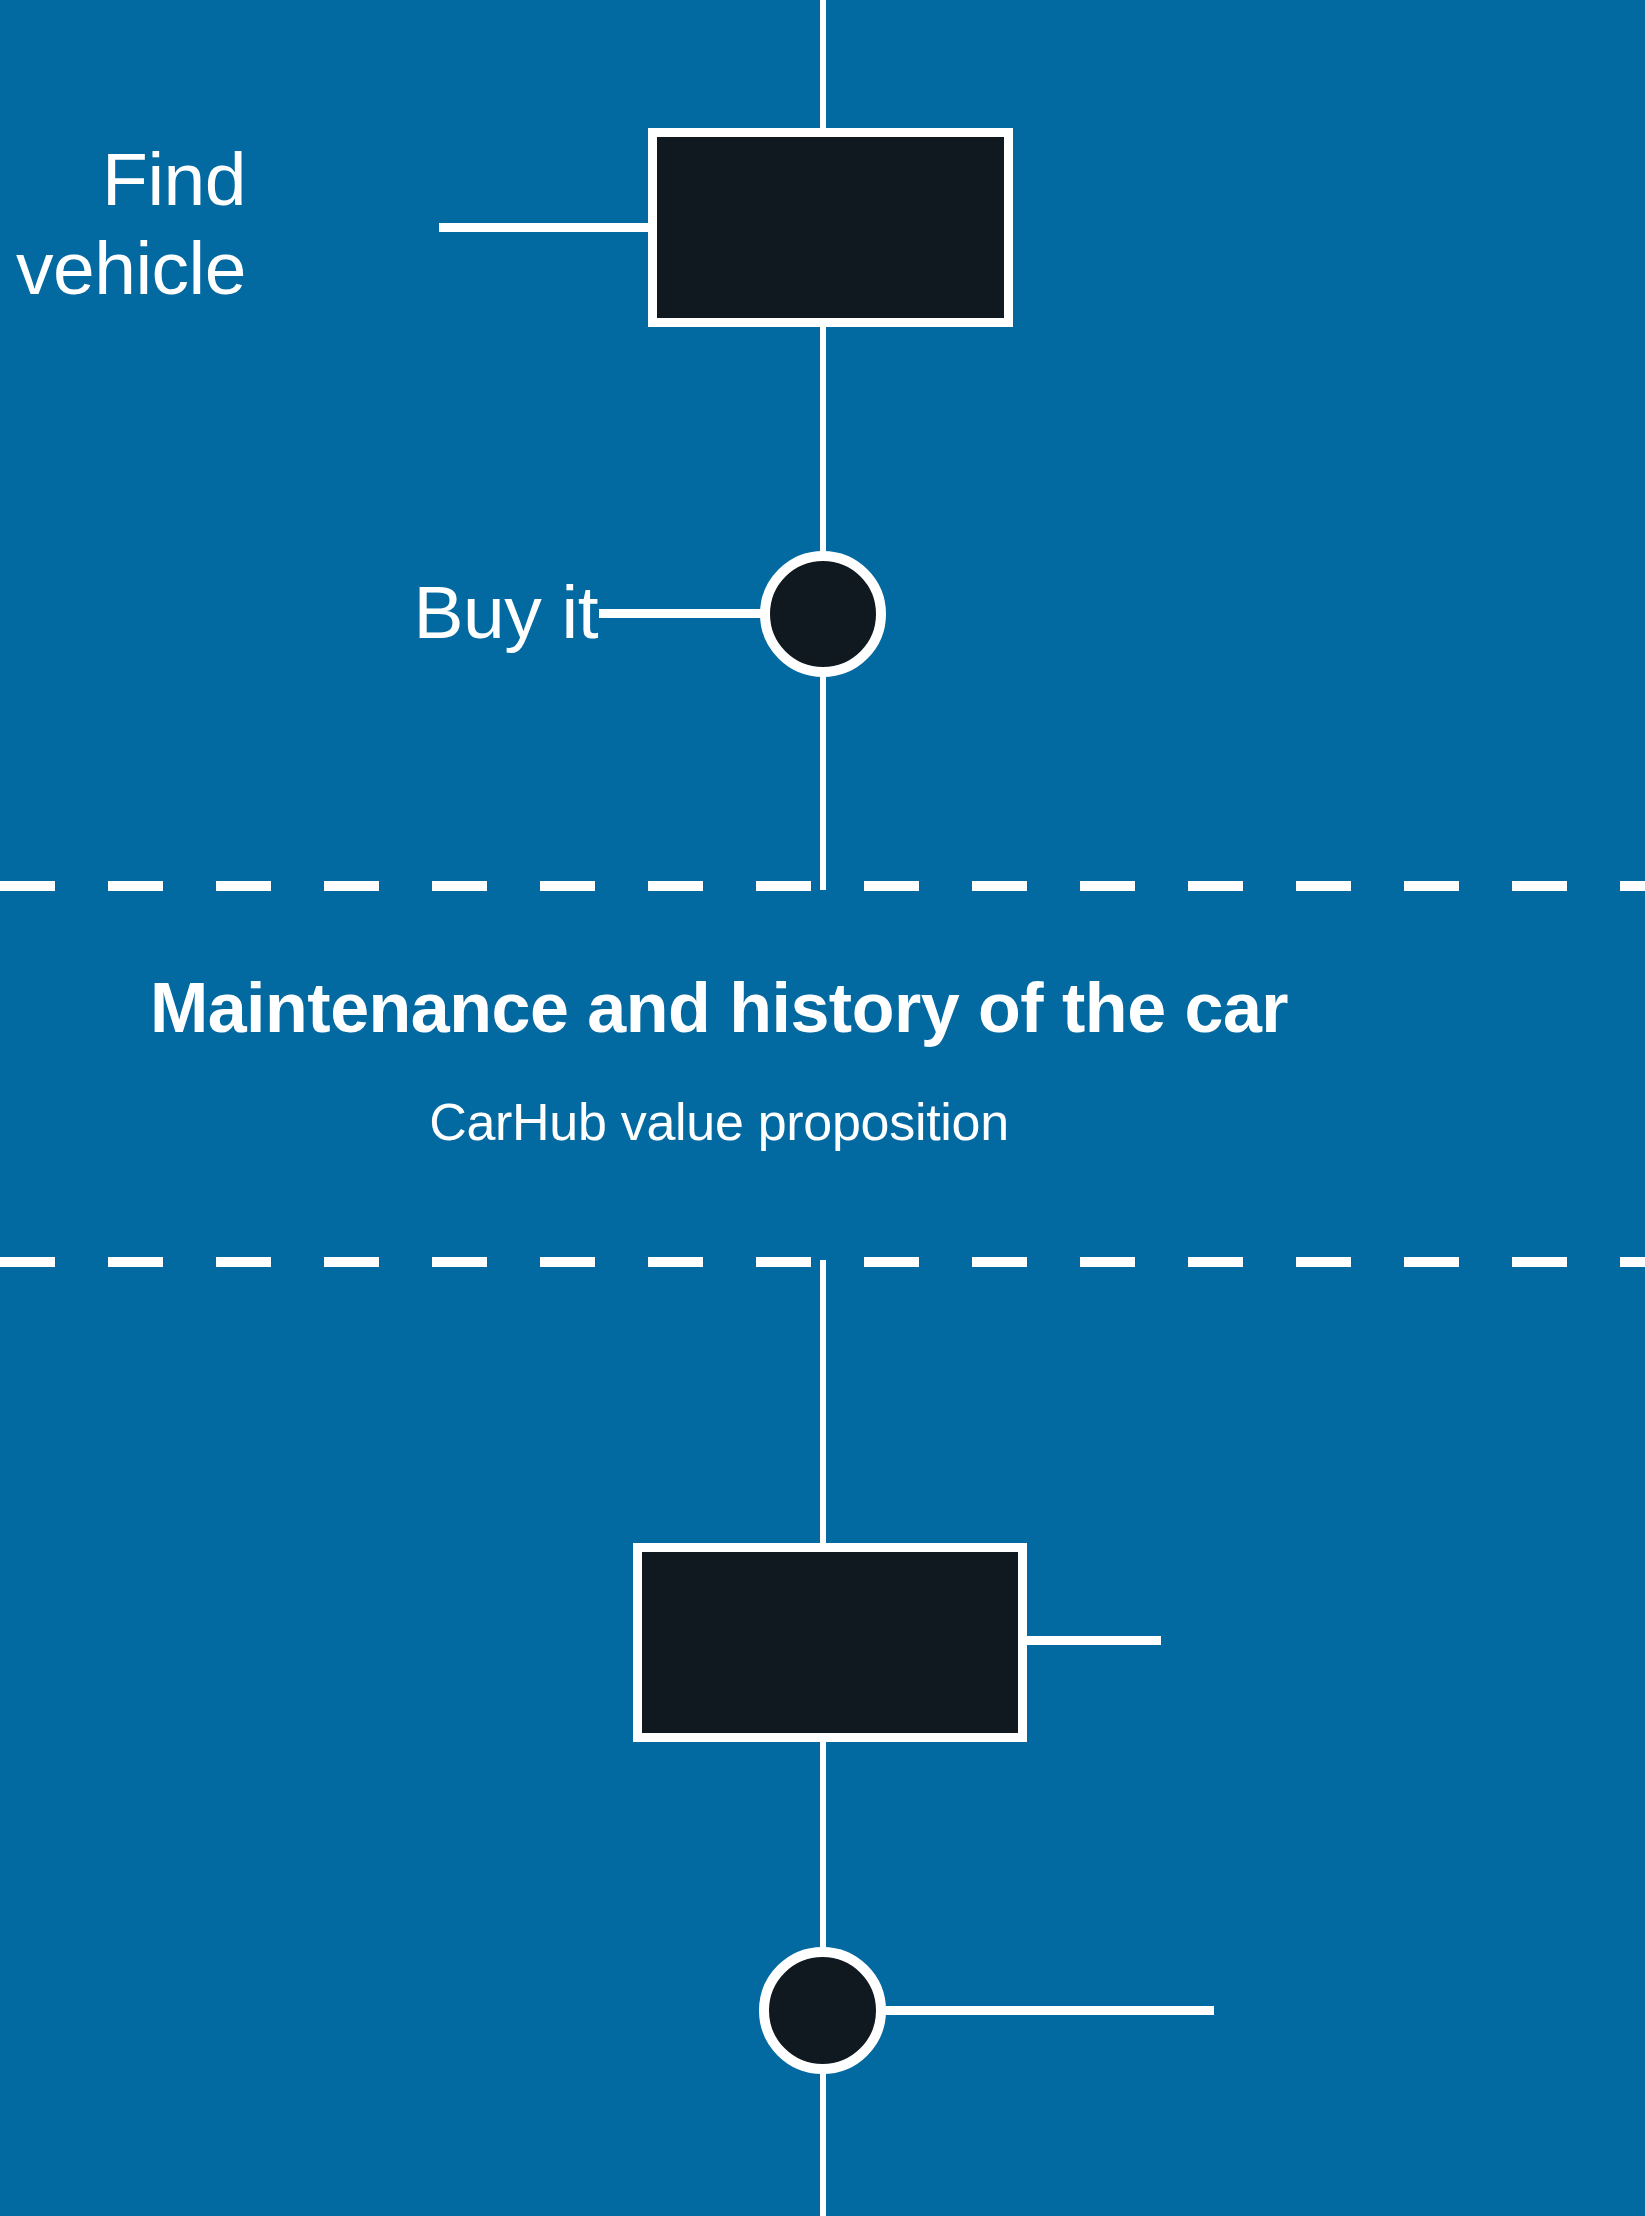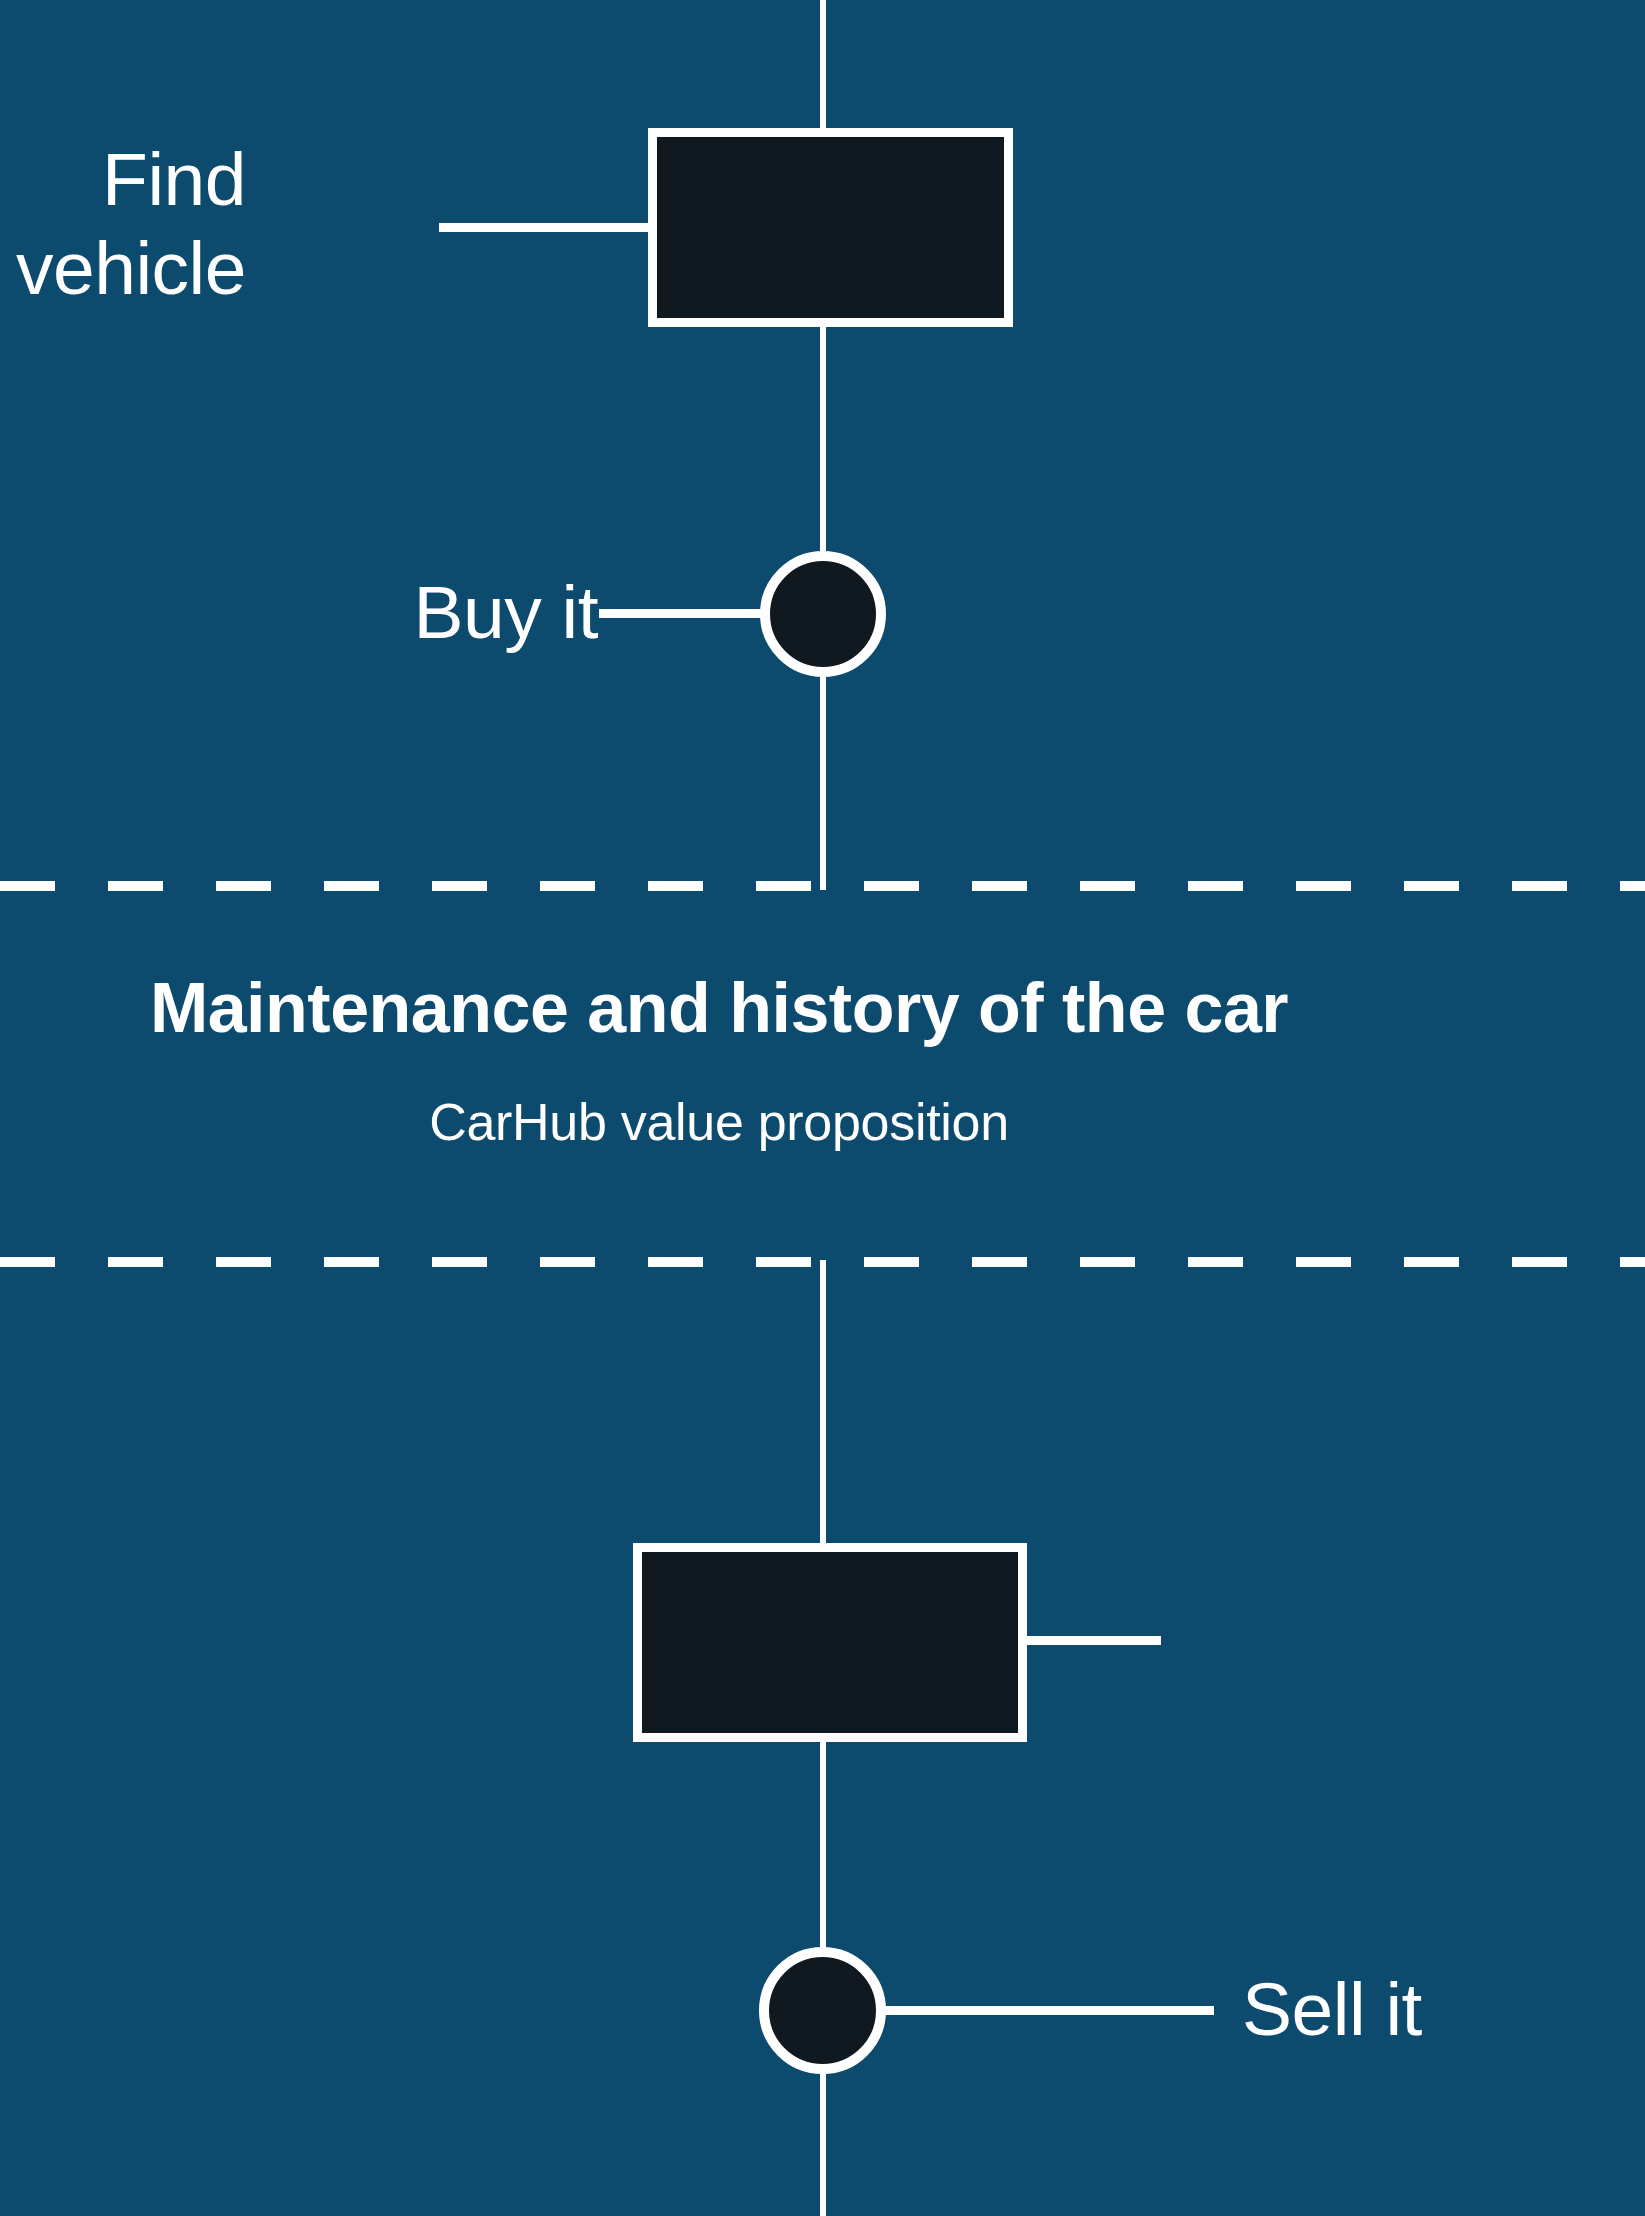--- a/index.html
+++ b/index.html
@@ -4,21 +4,21 @@
 <style>
   html, body {
     margin: 0;
     padding: 0;
     background: #101820;
   }
   #stage {
     position: relative;
     width: 1645px;
     height: 2217px;
-    background: #0c4a6e;
+    background: #0369a1;
     overflow: hidden;
     font-family: "Liberation Sans", "DejaVu Sans", sans-serif;
     color: #ffffff;
   }
 
   
   .spine {
     position: absolute;
     left: 823px;
     width: 6.8px;
@@ -166,16 +166,15 @@
   <div class="dashed-rule rule-top"></div>
   <div class="band-text band-title">Maintenance and history of the car</div>
   <div class="band-text band-subtitle">CarHub value proposition</div>
   <div class="dashed-rule rule-bottom"></div>
 
   <div class="node-box box-consider"></div>
   <div class="connector conn-consider"></div>
 
   <div class="node-circle circle-sell"></div>
   <div class="connector conn-sell"></div>
-  <div class="label label-right lbl-sell">Sell it</div>
 
 </div>
 
 
 </body></html>

